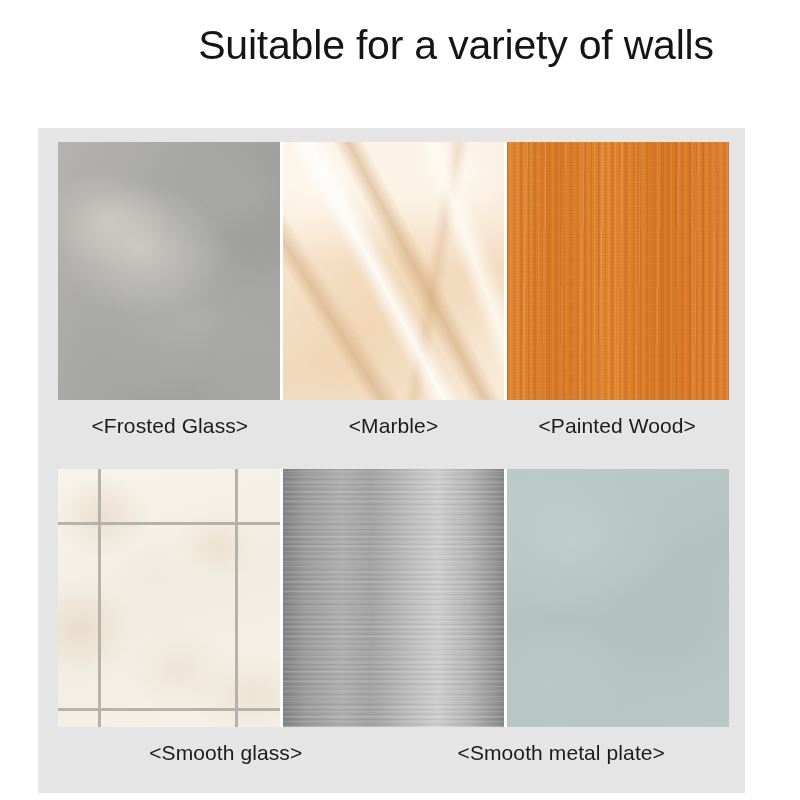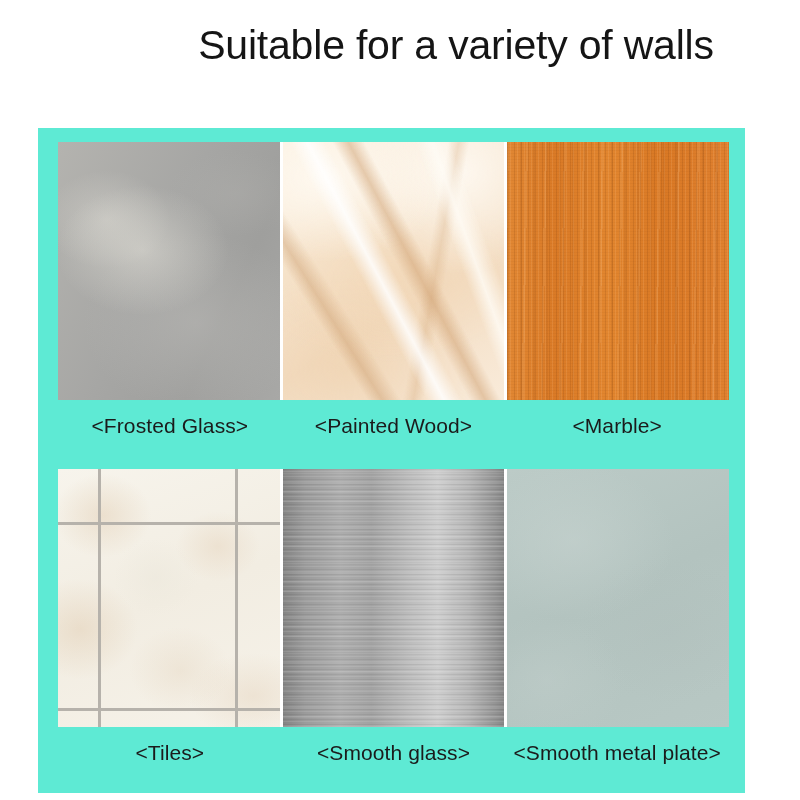--- a/index.html
+++ b/index.html
@@ -36,21 +36,21 @@
     padding-left: 44px;
   }
 
   
   .card {
     position: absolute;
     left: 38px;
     top: 128px;
     width: 707px;
     height: 665px;
-    background: #5eead4;
+    background: #e5e5e5;
   }
 
   .grid-row {
     position: absolute;
     left: 0;
     width: 707px;
   }
   .grid-row.row-1 { top: 0; }
   .grid-row.row-2 { top: 327px; }
 
@@ -204,22 +204,22 @@
         <div class="swatch tex-frosted"></div>
 
         <div class="swatch tex-marble"></div>
 
         <div class="swatch tex-wood"></div>
 
       </div>
 
       <div class="label-strip">
         <div class="cell-label">&lt;Frosted Glass&gt;</div>
+        <div class="cell-label">&lt;Marble&gt;</div>
         <div class="cell-label">&lt;Painted Wood&gt;</div>
-        <div class="cell-label">&lt;Marble&gt;</div>
       </div>
 
     </div>
 
     <div class="grid-row row-2">
 
       <div class="swatch-strip">
 
         <div class="swatch tex-tiles">
           <div class="grout v" style="left:40px;"></div>
@@ -228,21 +228,20 @@
           <div class="grout h" style="top:239px;"></div>
         </div>
 
         <div class="swatch tex-metal"></div>
 
         <div class="swatch tex-glass"></div>
 
       </div>
 
       <div class="label-strip">
-        <div class="cell-label">&lt;Tiles&gt;</div>
         <div class="cell-label">&lt;Smooth glass&gt;</div>
         <div class="cell-label">&lt;Smooth metal plate&gt;</div>
       </div>
 
     </div>
 
   </div>
 </div>
 
 </body></html>

